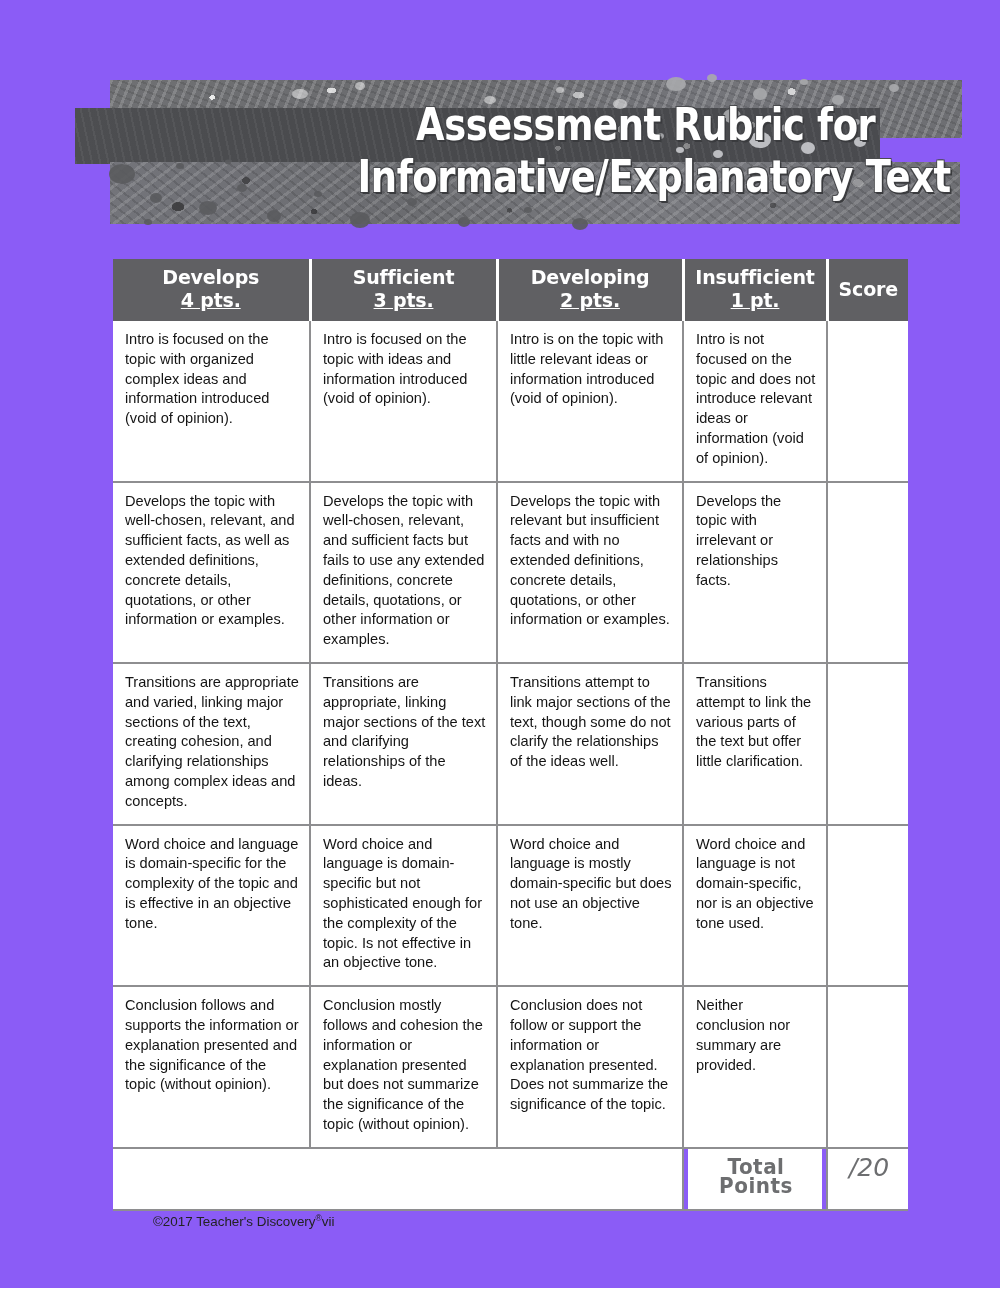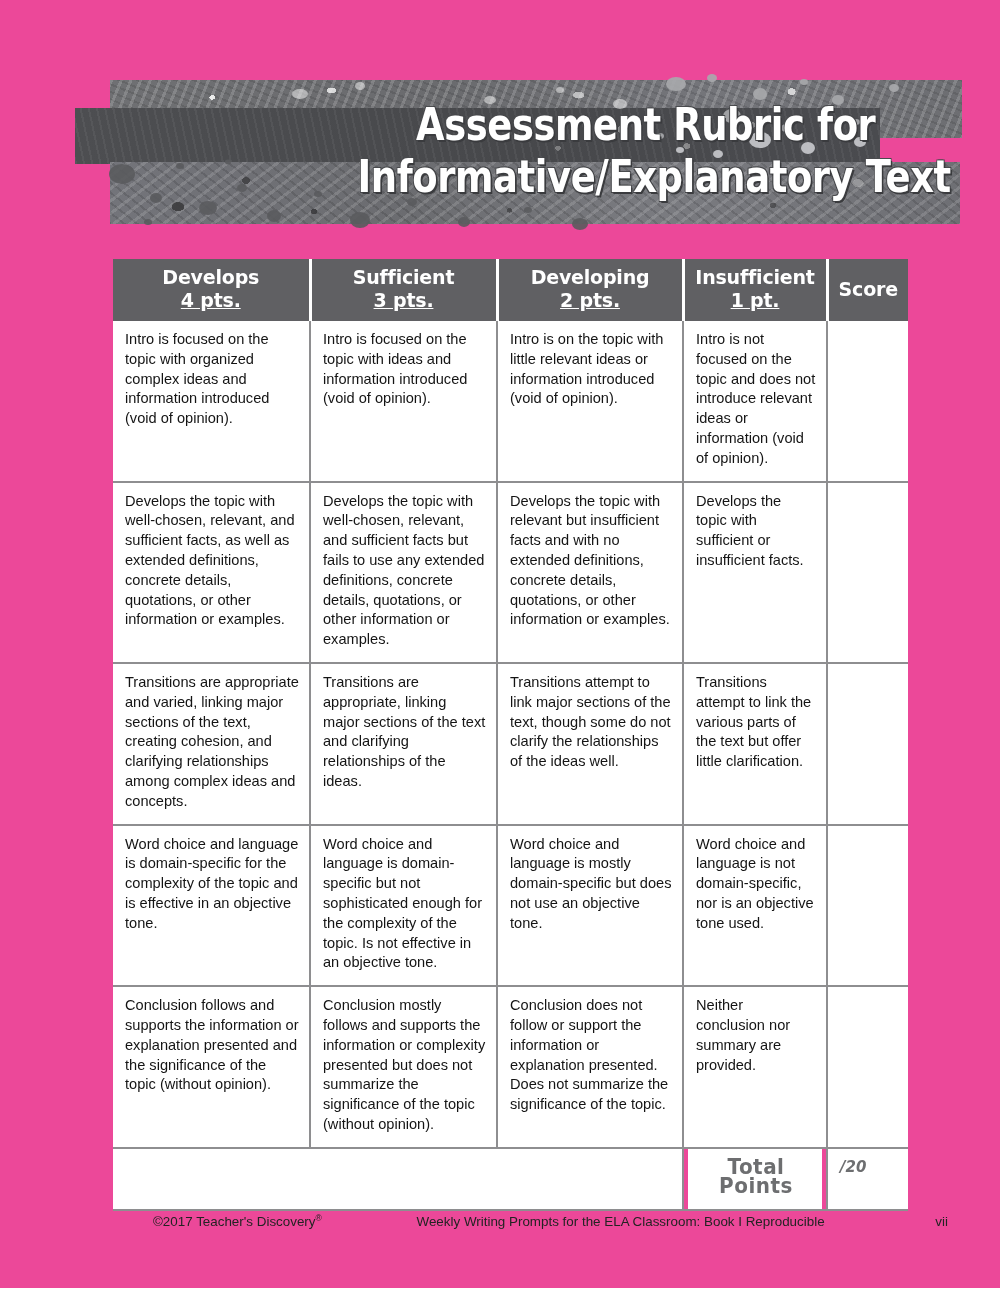--- a/index.html
+++ b/index.html
@@ -10,21 +10,21 @@
     height: 1294px;
     background: #ffffff;
     font-family: "Liberation Sans", sans-serif;
     -webkit-font-smoothing: antialiased;
   }
 
   .page {
     position: relative;
     width: 1000px;
     height: 1288px;
-    background: #ec4899;
+    background: #8b5cf6;
     overflow: hidden;
   }
 
   
   .banner {
     position: absolute;
     left: 0;
     top: 70px;
     width: 1000px;
     height: 160px;
@@ -177,24 +177,24 @@
     text-align: center;
     font-family: "DejaVu Sans", sans-serif;
     font-weight: bold;
     font-size: 21px;
     color: #6d6e70;
     letter-spacing: 0.5px;
     border-right: 2px solid #8e8e90;
     transform: scaleX(0.95);
   }
   .total-row td.total-value {
-    text-align: left;
+    text-align: center;
     font-family: "DejaVu Sans", sans-serif;
-    font-weight: bold;
-    font-size: 15px;
+    font-weight: normal;
+    font-size: 25px;
     color: #6d6e70;
     border-right: none;
     font-style: italic;
   }
 
   
   .footer {
     position: absolute;
     left: 113px;
     top: 1213px;
@@ -305,51 +305,50 @@
         <td>Intro is focused on the topic with organized complex ideas and information introduced (void of opinion).</td>
         <td>Intro is focused on the topic with ideas and information introduced (void of opinion).</td>
         <td>Intro is on the topic with little relevant ideas or information introduced (void of opinion).</td>
         <td>Intro is not focused on the topic and does not introduce relevant ideas or information (void of opinion).</td>
         <td class="score-cell"></td>
       </tr>
       <tr>
         <td>Develops the topic with well-chosen, relevant, and sufficient facts, as well as extended definitions, concrete details, quotations, or other information or examples.</td>
         <td>Develops the topic with well-chosen, relevant, and sufficient facts but fails to use any extended definitions, concrete details, quotations, or other information or examples.</td>
         <td>Develops the topic with relevant but insufficient facts and with no extended definitions, concrete details, quotations, or other information or examples.</td>
-        <td>Develops the topic with sufficient or insufficient facts.</td>
+        <td>Develops the topic with irrelevant or relationships facts.</td>
         <td class="score-cell"></td>
       </tr>
       <tr>
         <td>Transitions are appropriate and varied, linking major sections of the text, creating cohesion, and clarifying relationships among complex ideas and concepts.</td>
         <td>Transitions are appropriate, linking major sections of the text and clarifying relationships of the ideas.</td>
         <td>Transitions attempt to link major sections of the text, though some do not clarify the relationships of the ideas well.</td>
         <td>Transitions attempt to link the various parts of the text but offer little clarification.</td>
         <td class="score-cell"></td>
       </tr>
       <tr>
         <td>Word choice and language is domain-specific for the complexity of the topic and is effective in an objective tone.</td>
         <td>Word choice and language is domain-specific but not sophisticated enough for the complexity of the topic. Is not effective in an objective tone.</td>
         <td>Word choice and language is mostly domain-specific but does not use an objective tone.</td>
         <td>Word choice and language is not domain-specific, nor is an objective tone used.</td>
         <td class="score-cell"></td>
       </tr>
       <tr>
         <td>Conclusion follows and supports the information or explanation presented and the significance of the topic (without opinion).</td>
-        <td>Conclusion mostly follows and supports the information or complexity presented but does not summarize the significance of the topic (without opinion).</td>
+        <td>Conclusion mostly follows and cohesion the information or explanation presented but does not summarize the significance of the topic (without opinion).</td>
         <td>Conclusion does not follow or support the information or explanation presented. Does not summarize the significance of the topic.</td>
         <td>Neither conclusion nor summary are provided.</td>
         <td class="score-cell"></td>
       </tr>
       <tr class="total-row">
         <td colspan="3" class="blank-l"></td>
         <td class="total-label">Total Points</td>
         <td class="total-value">/20</td>
       </tr>
     </tbody>
   </table>
 
   <div class="footer">
     <div class="footer-left"><span>©2017 Teacher's Discovery</span><span class="sup">®</span></div>
-    <div class="footer-center">Weekly Writing Prompts for the ELA Classroom: Book I Reproducible</div>
     <div class="footer-right">vii</div>
   </div>
 
 </div>
 
 </body></html>

